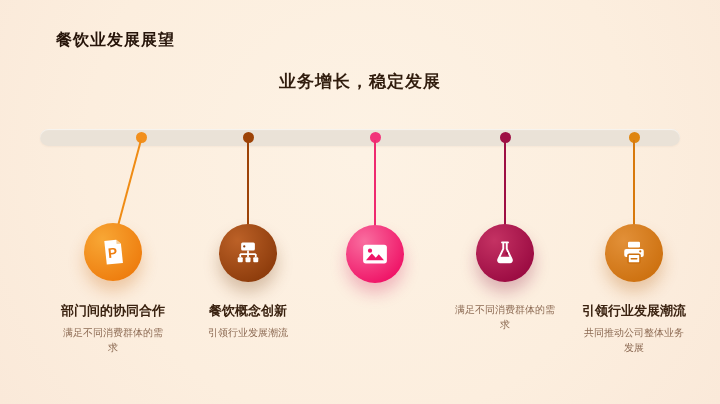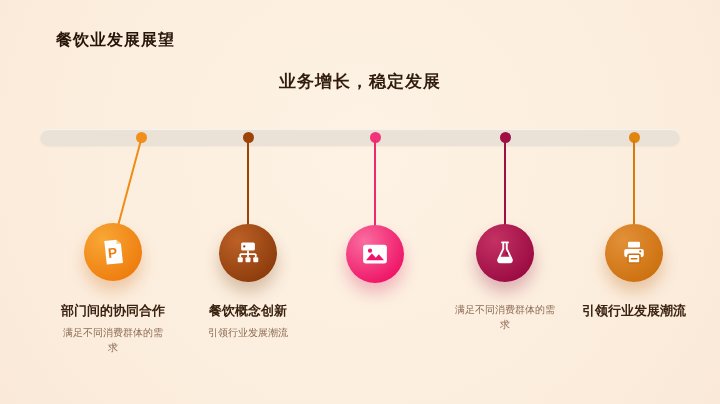--- a/index.html
+++ b/index.html
@@ -145,15 +145,16 @@
     <div class="item-title">餐饮概念创新</div>
     <div class="item-desc">引领行业发展潮流</div>
   </div>
   <div class="item-text p3">
   </div>
   <div class="item-text p4">
     <div class="item-desc">满足不同消费群体的需求</div>
   </div>
   <div class="item-text p5">
     <div class="item-title">引领行业发展潮流</div>
+    <div class="item-desc">共同推动公司整体业务发展</div>
   </div>
 
 </div>
 
 </body></html>

